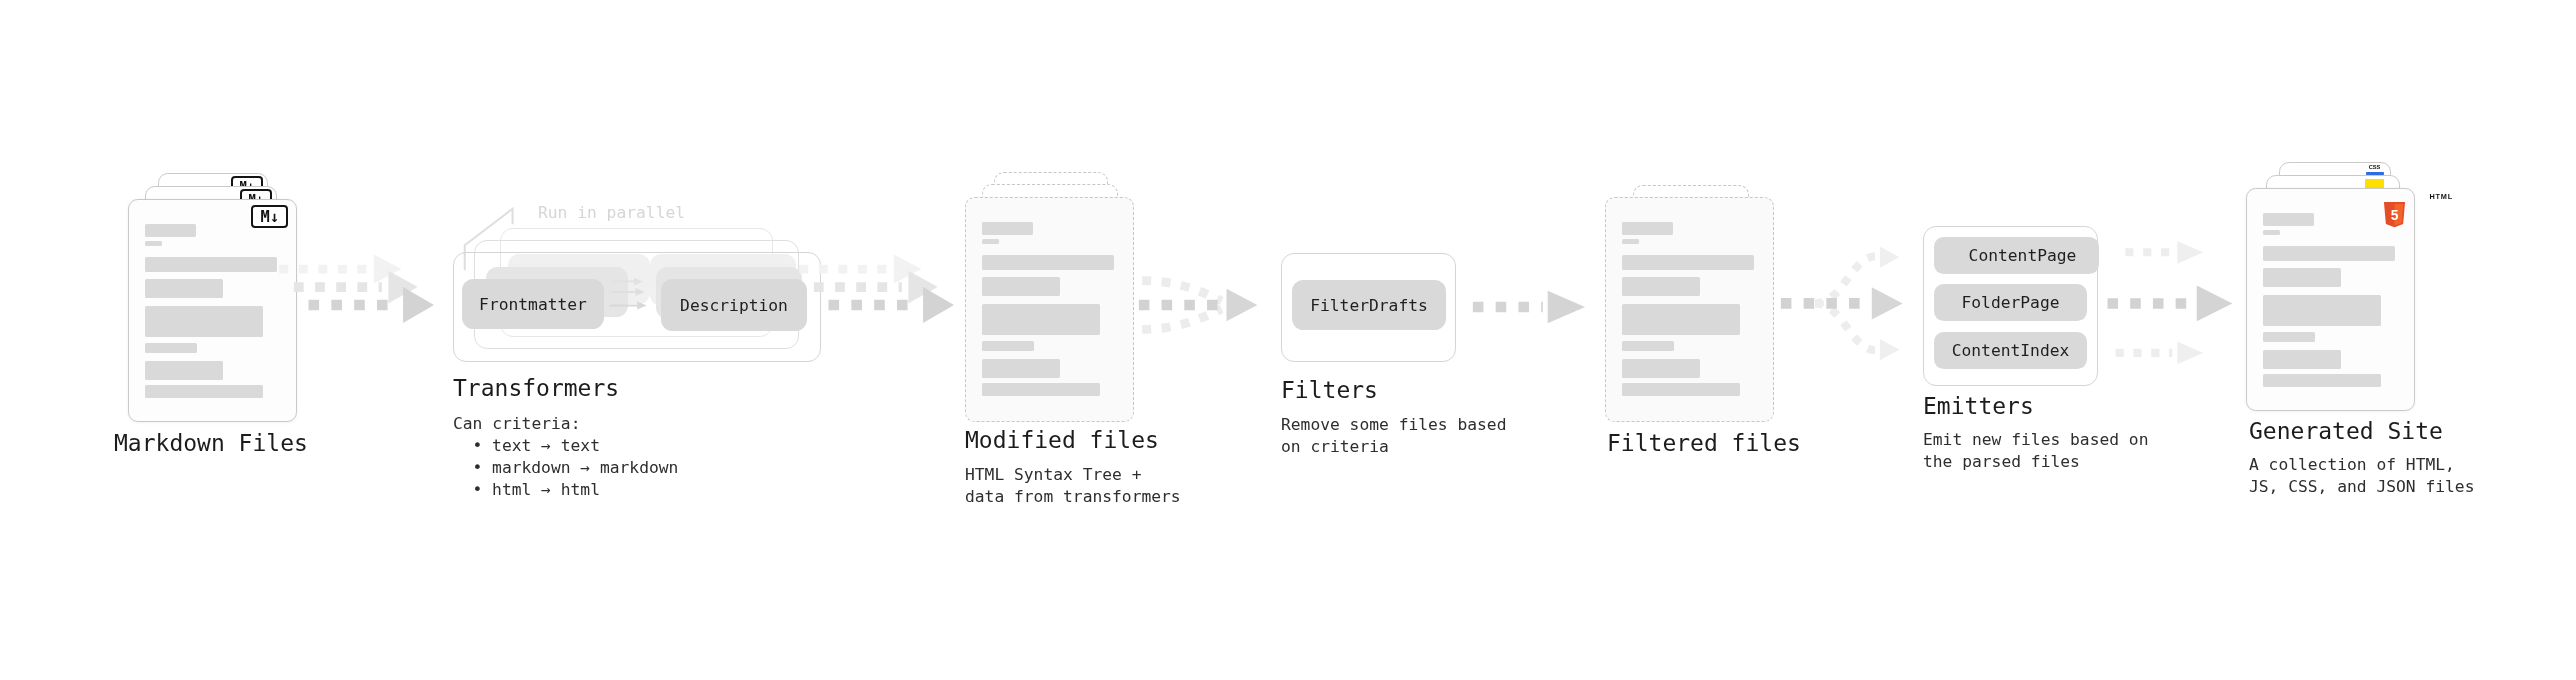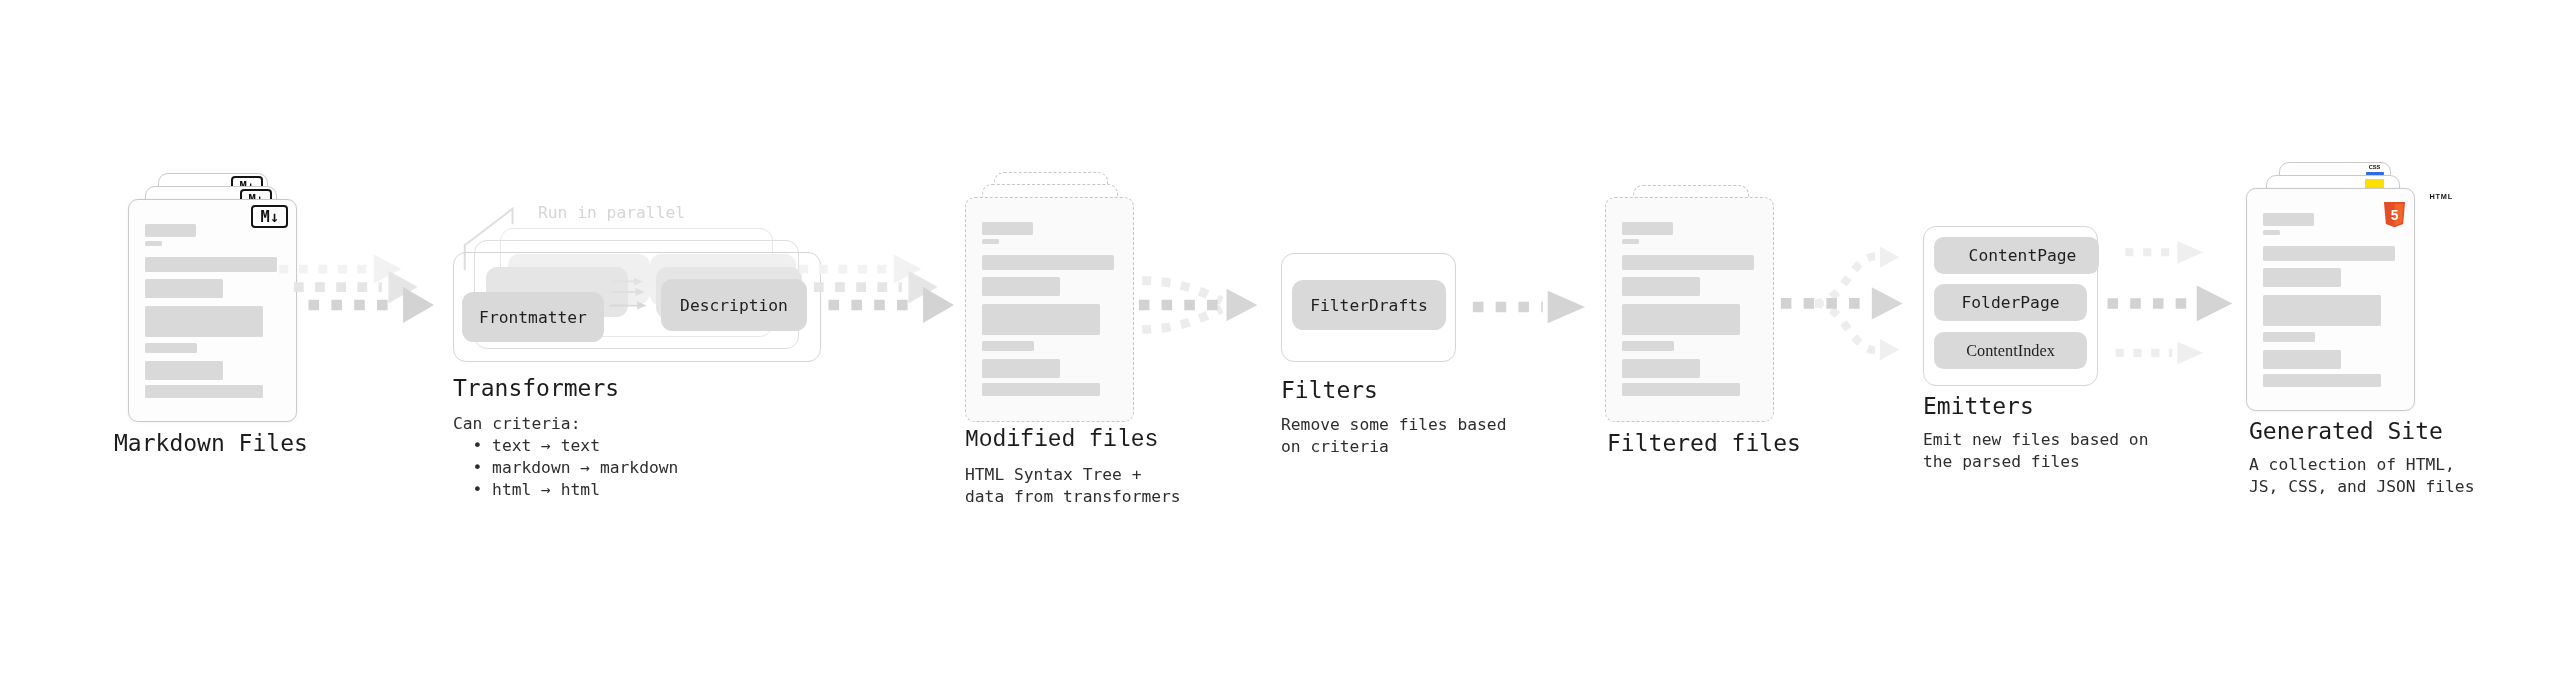--- a/index.html
+++ b/index.html
@@ -112,21 +112,21 @@
       <polyline points="12,88 12,57 71,12 71,31" fill="none" stroke="#dedede" stroke-width="2.5"></polyline>
     </svg>
     <div class="annotation" style="left:538px;top:203px;">Run in parallel</div>
 
     <div class="outer-box" style="left:500px;top:228px;width:271px;height:107px;border-color:#e7e7e7;"></div>
     <div class="outer-box" style="left:474px;top:240px;width:323px;height:107px;border-color:#dfdfdf;"></div>
     <div class="outer-box" style="left:453px;top:252px;width:366px;height:108px;"></div>
 
     <div class="pill ghost2" style="left:508px;top:254px;width:142px;height:50px;"></div>
     <div class="pill ghost1" style="left:486px;top:267px;width:142px;height:50px;"></div>
-    <div class="pill" style="left:462px;top:292px;width:142px;height:50px;">Frontmatter</div>
+    <div class="pill" style="left:462px;top:279px;width:142px;height:50px;">Frontmatter</div>
 
     <div class="pill ghost2" style="left:650px;top:254px;width:146px;height:52px;"></div>
     <div class="pill ghost1" style="left:656px;top:267px;width:146px;height:52px;"></div>
     <div class="pill" style="left:661px;top:279px;width:146px;height:52px;">Description</div>
 
     <svg style="left:608px;top:275px;" width="47" height="37" viewBox="0 0 58 46">
       <g stroke="#e2e2e2" fill="#e2e2e2">
           <line x1="6" y1="8" x2="32" y2="8" stroke-width="2.5"></line>
           <polygon points="32,3 32,13 43,8" stroke="none"></polygon>
         </g>
@@ -172,21 +172,21 @@
         <div class="bar b1"></div>
         <div class="bar b2"></div>
         <div class="bar b3"></div>
         <div class="bar b4"></div>
         <div class="bar b5"></div>
         <div class="bar b6"></div>
         <div class="bar b7"></div>
         <div class="bar b8"></div>
       </div>
     </div>
-    <div class="title" style="left:965px;top:427px;font-family:Liberation Mono, monospace;">Modified files</div>
+    <div class="title" style="left:965px;top:427px;">Modified files</div>
     <div class="body-text" style="left:965px;top:464px;">
       <div>HTML Syntax Tree +</div>
       <div>data from transformers</div>
     </div>
   </div>
 
   <svg style="left:1134px;top:244px;" width="142" height="122" viewBox="0 0 175 150">
     <path d="M 10,45 C 55,45 82,58 108,70" fill="none" stroke="#ececec" stroke-width="11" stroke-dasharray="11 13"></path>
     <path d="M 10,105 C 55,105 82,92 108,80" fill="none" stroke="#ececec" stroke-width="11" stroke-dasharray="11 13"></path>
     <line x1="6" y1="75" x2="106" y2="75" stroke="#d2d2d2" stroke-width="13" stroke-dasharray="13 15"></line>
@@ -231,21 +231,21 @@
     <path d="M 48,78 C 82,78 92,134 122,136" fill="none" stroke="#ededed" stroke-width="10" stroke-dasharray="10 12"></path>
     <polygon points="128,122 128,148 152,135" fill="#efefef"></polygon>
     <line x1="6" y1="78" x2="112" y2="78" stroke="#d2d2d2" stroke-width="13" stroke-dasharray="13 15"></line>
     <polygon points="118,58 118,98 156,78" fill="#d6d6d6"></polygon>
   </svg>
 
   <div>
     <div class="outer-box" style="left:1923px;top:226px;width:173px;height:158px;"></div>
     <div class="pill" style="left:1934px;top:237px;width:153px;height:37px;border-radius:9.8px;padding-left:12px;">ContentPage</div>
     <div class="pill" style="left:1934px;top:284px;width:153px;height:37px;border-radius:9.8px;">FolderPage</div>
-    <div class="pill" style="left:1934px;top:332px;width:153px;height:37px;border-radius:9.8px;font-family:Liberation Serif, serif;">ContentIndex</div>
+    <div class="pill" style="left:1934px;top:332px;width:153px;height:37px;border-radius:9.8px;">ContentIndex</div>
     <div class="title" style="left:1923px;top:393px;">Emitters</div>
     <div class="body-text" style="left:1923px;top:429px;">
       <div>Emit new files based on</div>
       <div>the parsed files</div>
     </div>
   </div>
 
   <svg style="left:2101px;top:236px;" width="142" height="130" viewBox="0 0 175 160">
     <g stroke="#ededed" fill="#efefef">
       <line x1="30" y1="20" x2="88" y2="20" stroke-width="10" stroke-dasharray="10 12"></line>

